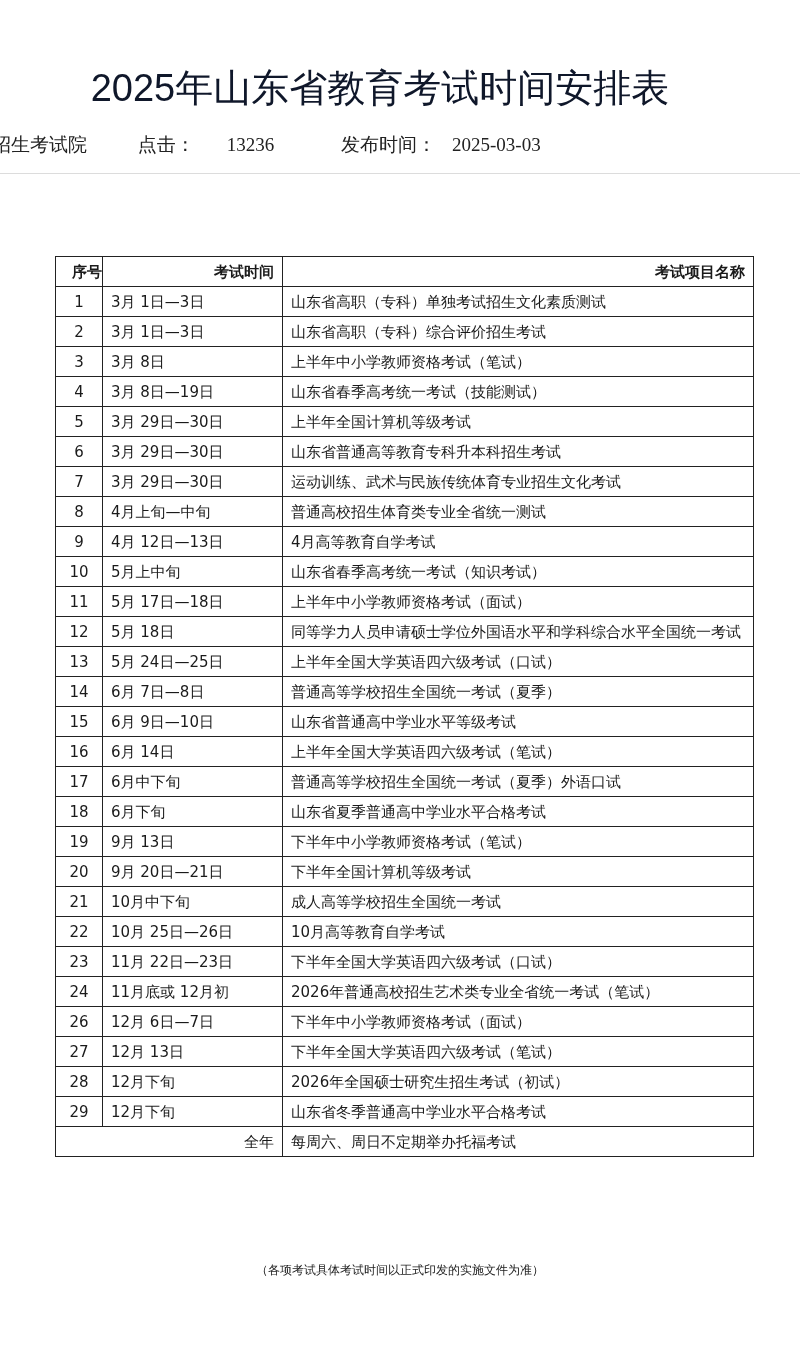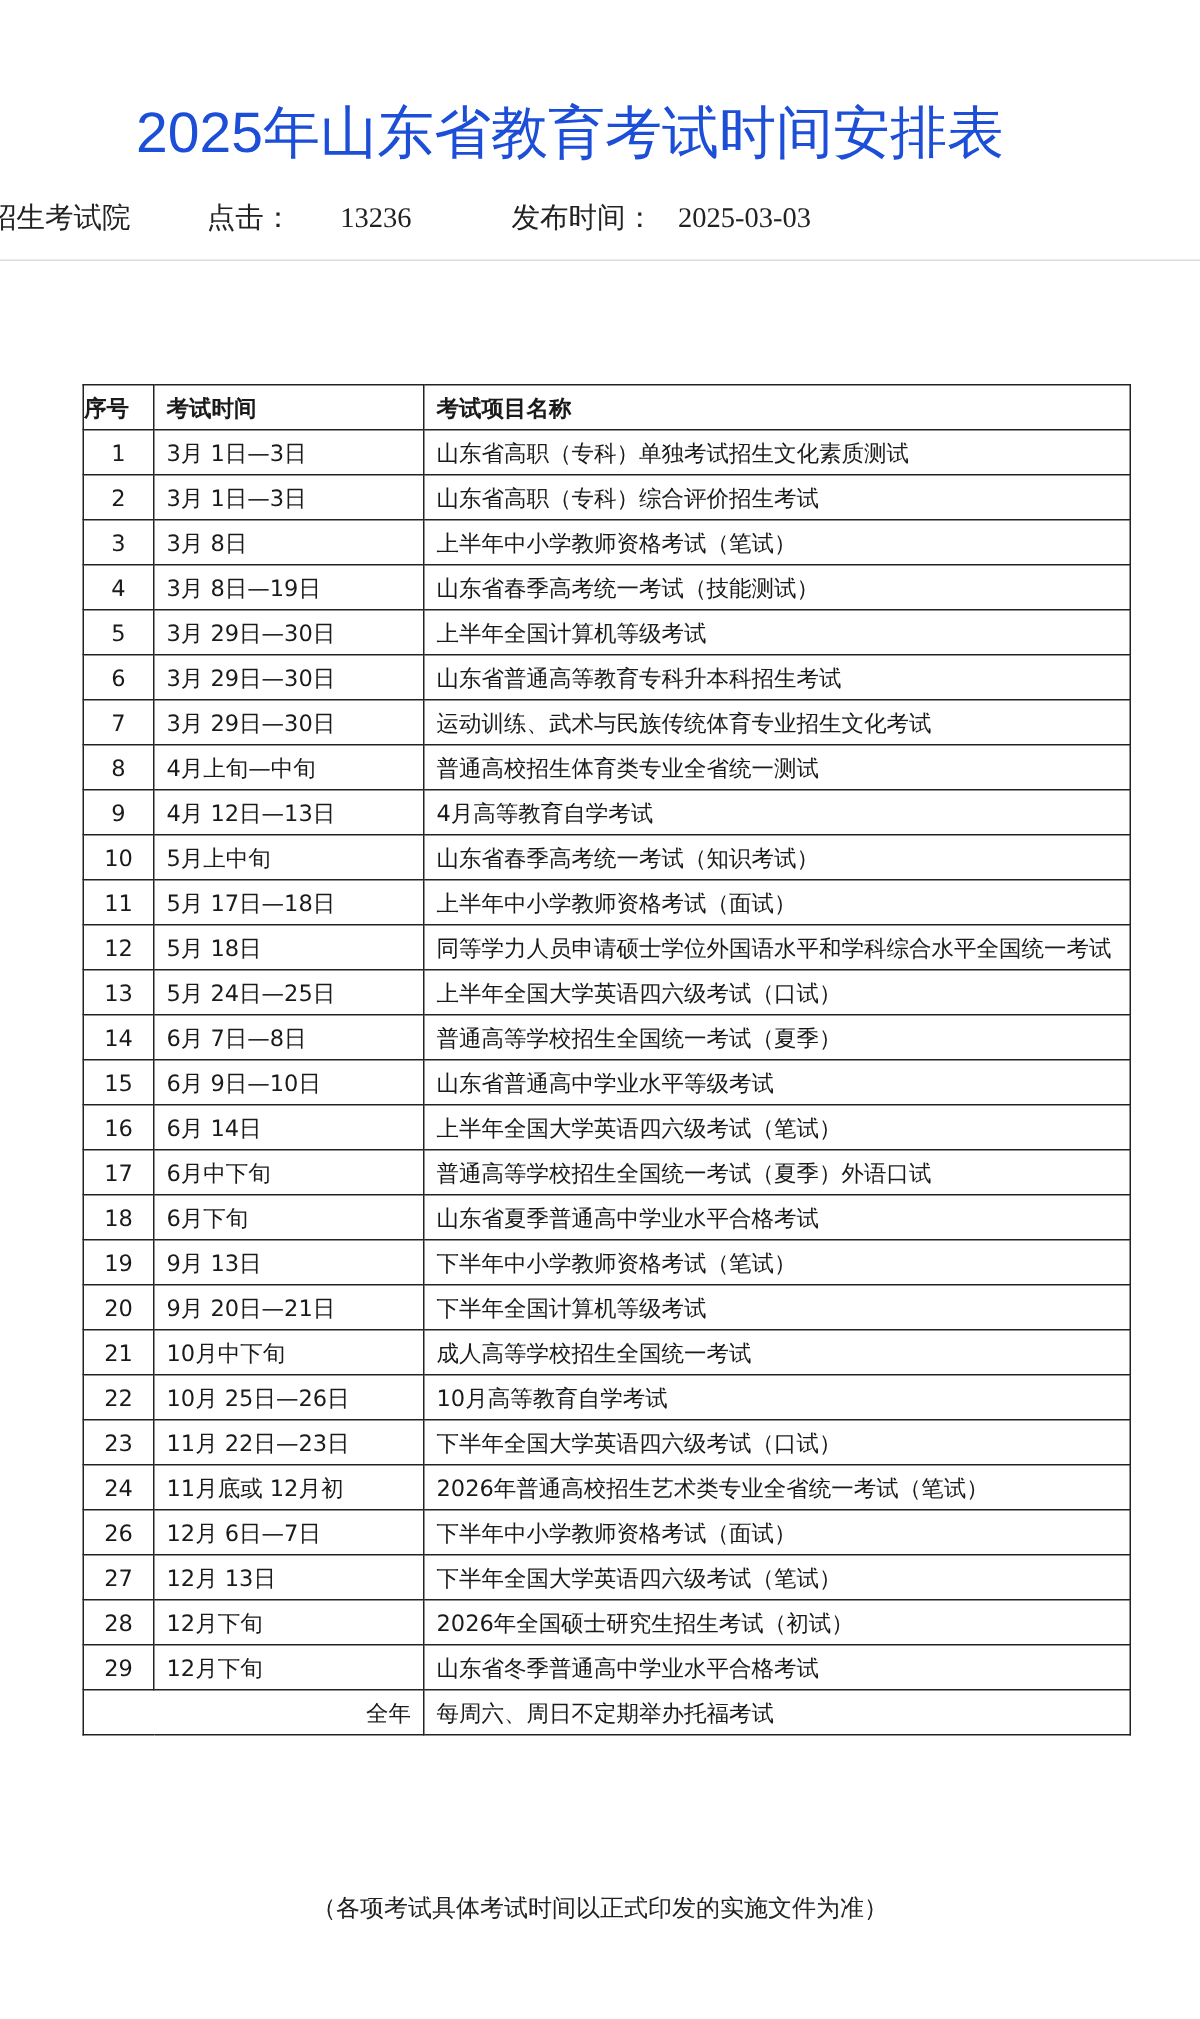--- a/index.html
+++ b/index.html
@@ -1,49 +1,49 @@
 <!DOCTYPE html>
 <html><head>
 <meta charset="utf-8">
 <style>
   html, body { margin: 0; padding: 0; background: #ffffff; }
   body { width: 800px; height: 1346px; position: relative; overflow: hidden; color: #111; }
   .title {
     position: absolute; left: 0; top: 38px; width: 760px; text-align: center;
     font-family: "Liberation Sans", "DejaVu Sans", sans-serif;
-    font-size: 38px; font-weight: normal; color: #1d4ed8; letter-spacing: 0px;
+    font-size: 38px; font-weight: normal; color: #0f172a; letter-spacing: 0px;
   }
   .meta {
     position: absolute; left: -8px; top: 132px;
     font-family: "Liberation Serif", "DejaVu Serif", serif;
     font-size: 19px; color: #222; white-space: nowrap;
   }
   .meta span { margin-right: 30px; }
   .divider {
     position: absolute; left: 0; top: 173px; width: 800px; height: 1px; background: #dcdcdc;
   }
   table.schedule {
     position: absolute; left: 55px; top: 256px; width: 699px;
     border-collapse: collapse;
     font-family: "DejaVu Sans", "Liberation Sans", sans-serif;
     font-size: 15px; color: #1a1a1a;
   }
   table.schedule th, table.schedule td {
     border: 1.5px solid #222; padding: 0 8px; height: 29px; line-height: 18px;
     font-weight: normal; vertical-align: middle;
   }
-  table.schedule th { font-weight: bold; text-align: left; height: 29px; }
+  table.schedule th { font-weight: bold; text-align: right; height: 29px; }
   .col-no { width: 46px; text-align: center; padding: 0 !important; }
   .col-time { width: 163px; }
   .col-name { }
   td.tall { height: 44px; }
   .note {
     position: absolute; left: 0; top: 1262px; width: 800px; text-align: center;
     font-family: Liberation Serif, serif;
-    font-size: 16px; color: #222;
+    font-size: 12px; color: #222;
   }
 </style>
 </head>
 <body>
 
 <h1 class="title">2025年山东省教育考试时间安排表</h1>
 
 <div class="meta">
   <span>招生考试院</span>
   <span><span style="margin:16px">点击：</span><span style="margin:16px">13236</span></span>

